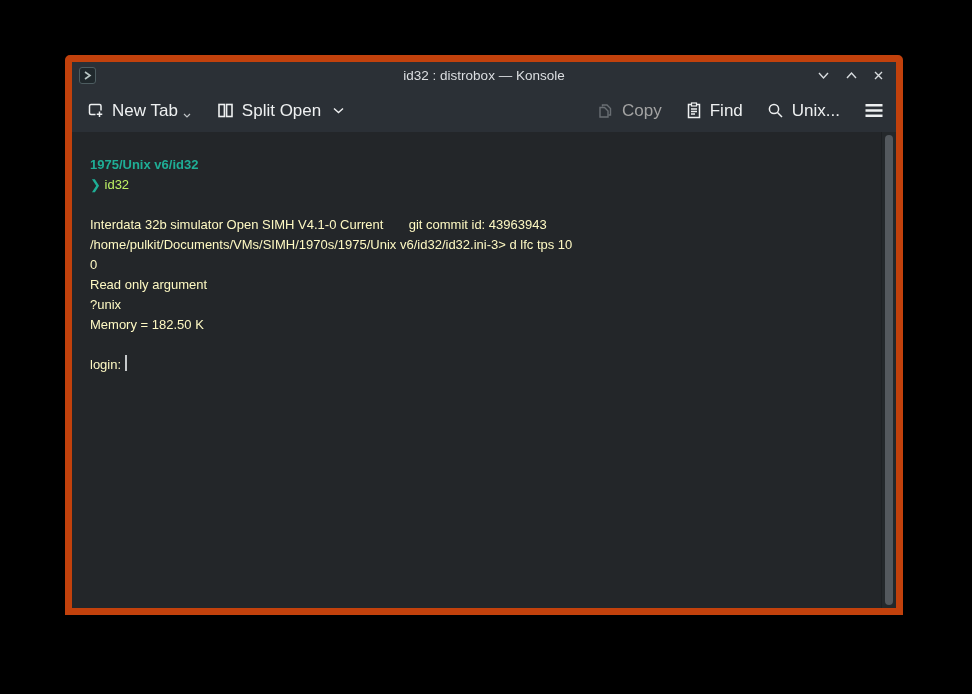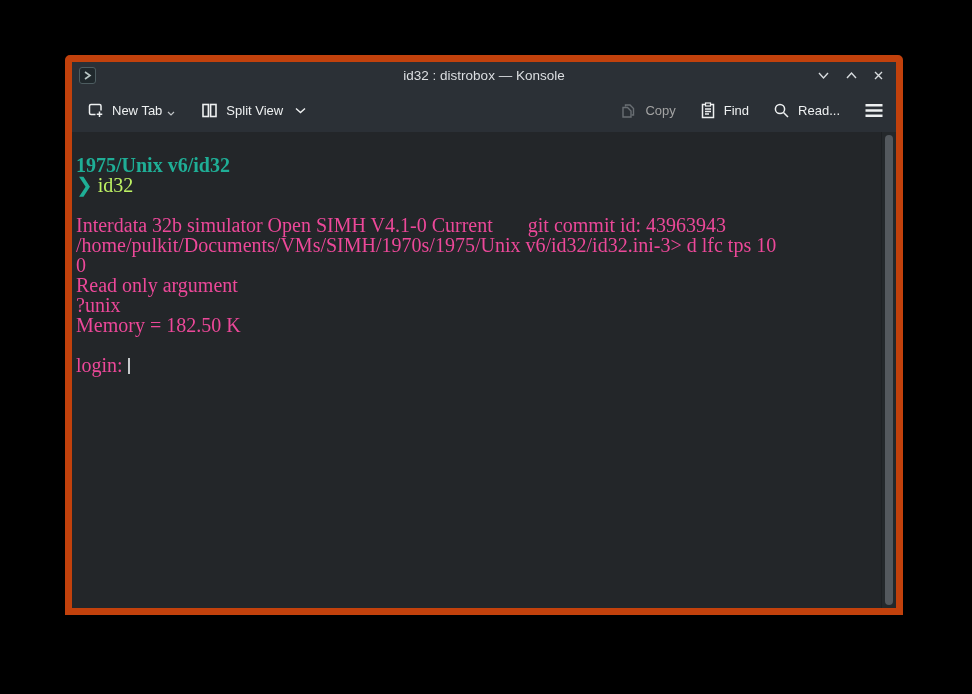--- a/index.html
+++ b/index.html
@@ -34,42 +34,42 @@
   .win-btn { background: none; border: none; padding: 2px; cursor: default; display: flex; }
 
   
   .toolbar {
     height: 43px; flex: 0 0 43px;
     display: flex; align-items: center;
     padding: 0 12px 0 15px; gap: 26px;
   }
   .tb-btn {
     background: none; border: none; display: inline-flex; align-items: center;
-    gap: 8px; color: #eef0f1; font-size: 13px; font-family: "Liberation Sans", sans-serif;
+    gap: 8px; color: #eef0f1; font-size: 17px; font-family: "Liberation Sans", sans-serif;
   }
   .tb-btn .ic { display: flex; }
   .tb-btn.disabled { color: #a3a3a3; }
   .tb-spacer { flex: 1; }
   .mini-caret { display: flex; align-self: flex-end; margin: 0 0 3px -3px; }
   .dd-chevron { display: flex; margin-left: 4px; }
   .tb-right { display: flex; align-items: center; gap: 24px; }
 
   
   .terminal {
     position: relative; flex: 1 1 auto; background: #232629; overflow: hidden;
   }
   .term-text {
     position: absolute; left: 0; top: 0; right: 16px;
-    padding: 23px 0 0 4px;
-    font-family: Liberation Serif, serif;
-    font-size: 20px; line-height: 20px;
+    padding: 23px 0 0 18px;
+    font-family: Liberation Sans, sans-serif;
+    font-size: 13px; line-height: 20px;
     color: #f0f1f1; white-space: pre;
   }
   .term-line { min-height: 20px; }
-  .seg-fg   { color: #ec4899; }
+  .seg-fg   { color: #fef9c3; }
   .seg-cyan { color: #1fae96; }
   .seg-blue { color: #bef264; }
   .bold     { font-weight: bold; }
   .term-cursor {
     display: inline-block; width: 2px; height: 16px;
     background: #c6c9cb; vertical-align: -2px;
   }
 
   .scrollbar-track {
     position: absolute; top: 0; right: 0; bottom: 0; width: 15px;
@@ -136,21 +136,21 @@
       </span>
     </button>
 
     <button class="tb-btn">
       <span class="ic">
         <svg width="17" height="17" viewBox="0 0 17 17">
           <rect x="2" y="2.5" width="5.4" height="12" fill="none" stroke="#eef0f1" stroke-width="1.6"></rect>
           <rect x="9.6" y="2.5" width="5.4" height="12" fill="none" stroke="#eef0f1" stroke-width="1.6"></rect>
         </svg>
       </span>
-      <span>Split View</span>
+      <span>Split Open</span>
       <span class="dd-chevron">
         <svg width="11" height="7" viewBox="0 0 11 7">
             <polyline points="1,1.5 5.5,5.5 10,1.5" fill="none" stroke="#eef0f1" stroke-width="1.4"></polyline>
           </svg>
       </span>
     </button>
 
     <span class="tb-spacer"></span>
 
     <span class="tb-right">
@@ -175,21 +175,21 @@
         <span>Find</span>
       </button>
 
       <button class="tb-btn">
         <span class="ic">
           <svg width="17" height="17" viewBox="0 0 17 17">
             <circle cx="7" cy="7" r="4.6" fill="none" stroke="#eef0f1" stroke-width="1.5"></circle>
             <path d="M10.5 10.5 L15 15" stroke="#eef0f1" stroke-width="1.5"></path>
           </svg>
         </span>
-        <span>Read...</span>
+        <span>Unix...</span>
       </button>
 
       <button class="tb-btn">
         <span class="ic">
           <svg width="20" height="15" viewBox="0 0 20 15">
             <path d="M1.5 2.3 H18.5 M1.5 7.5 H18.5 M1.5 12.7 H18.5" stroke="#eef0f1" stroke-width="2.4"></path>
           </svg>
         </span>
       </button>
     </span>

